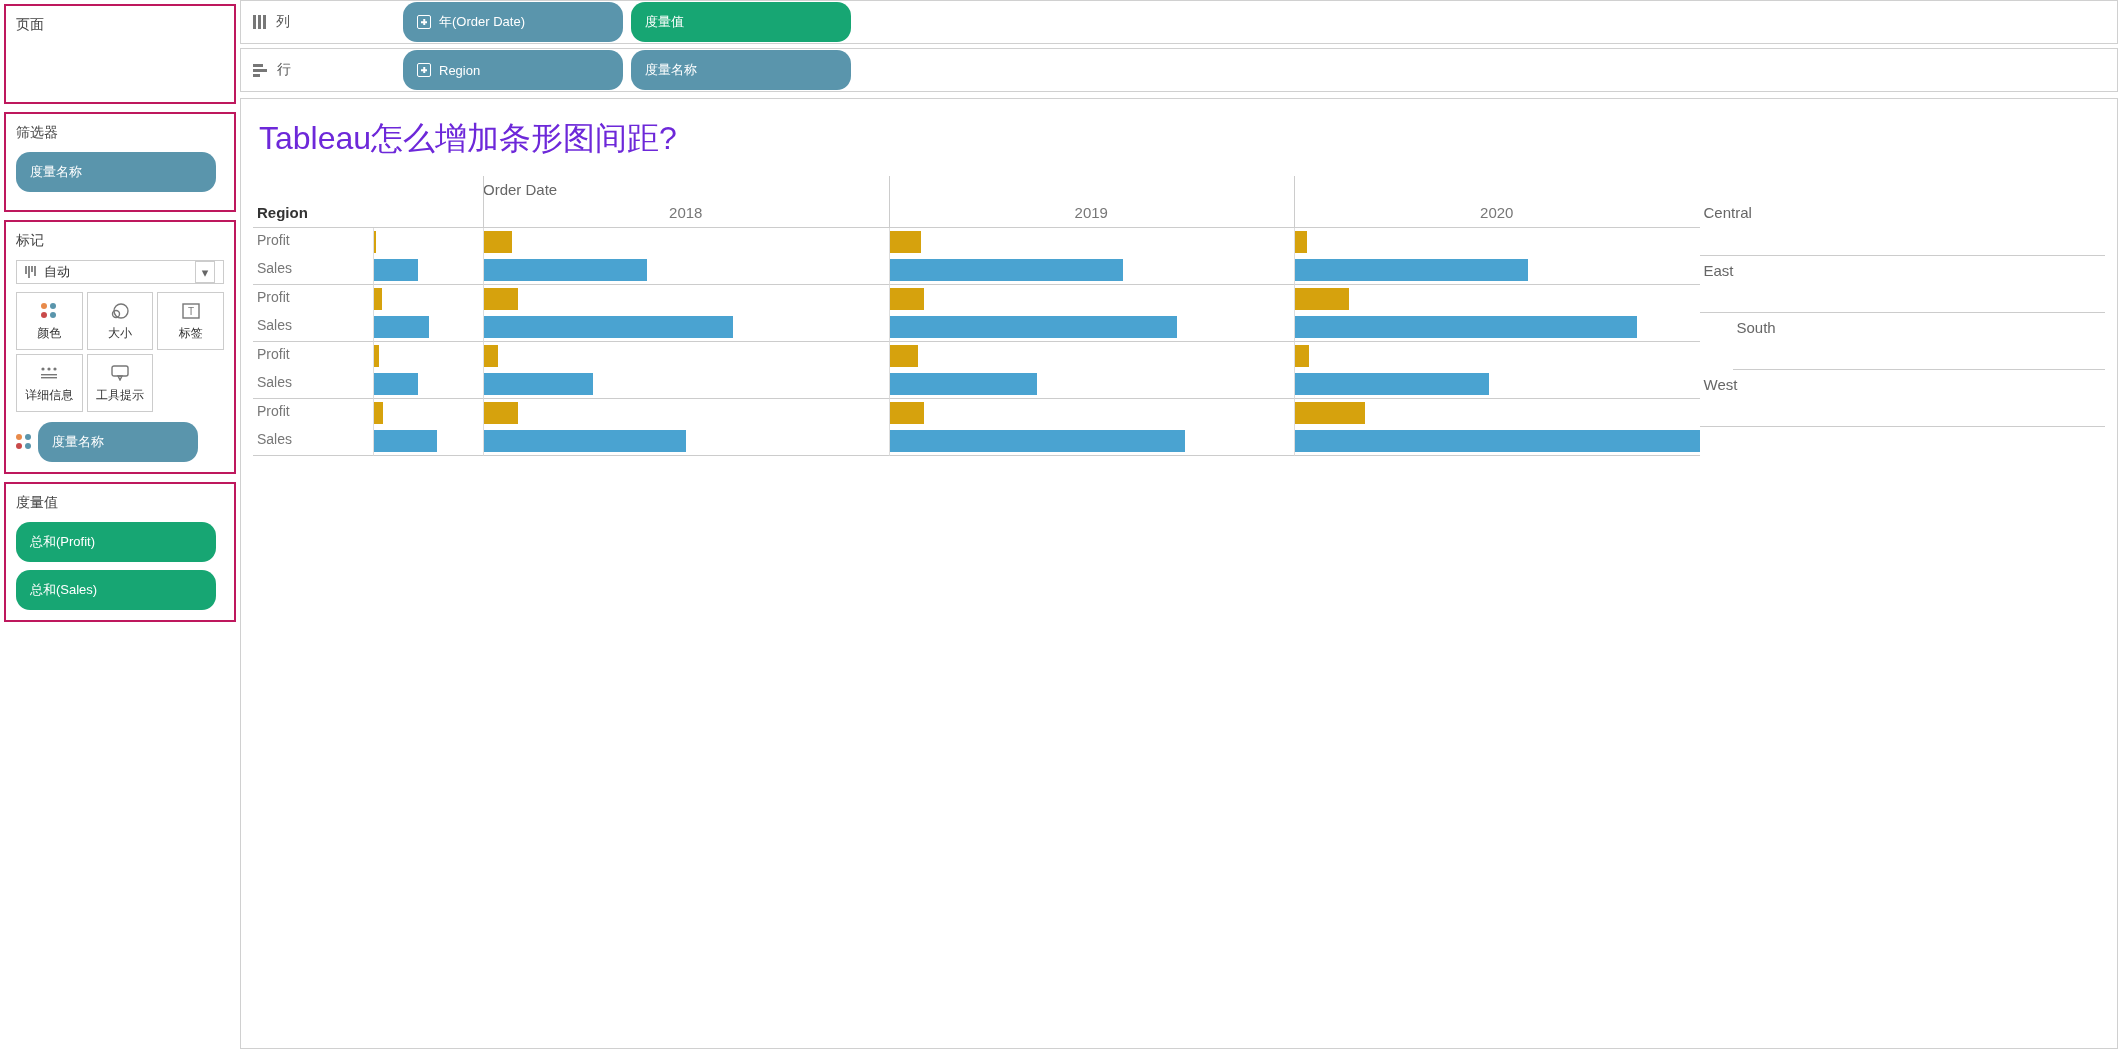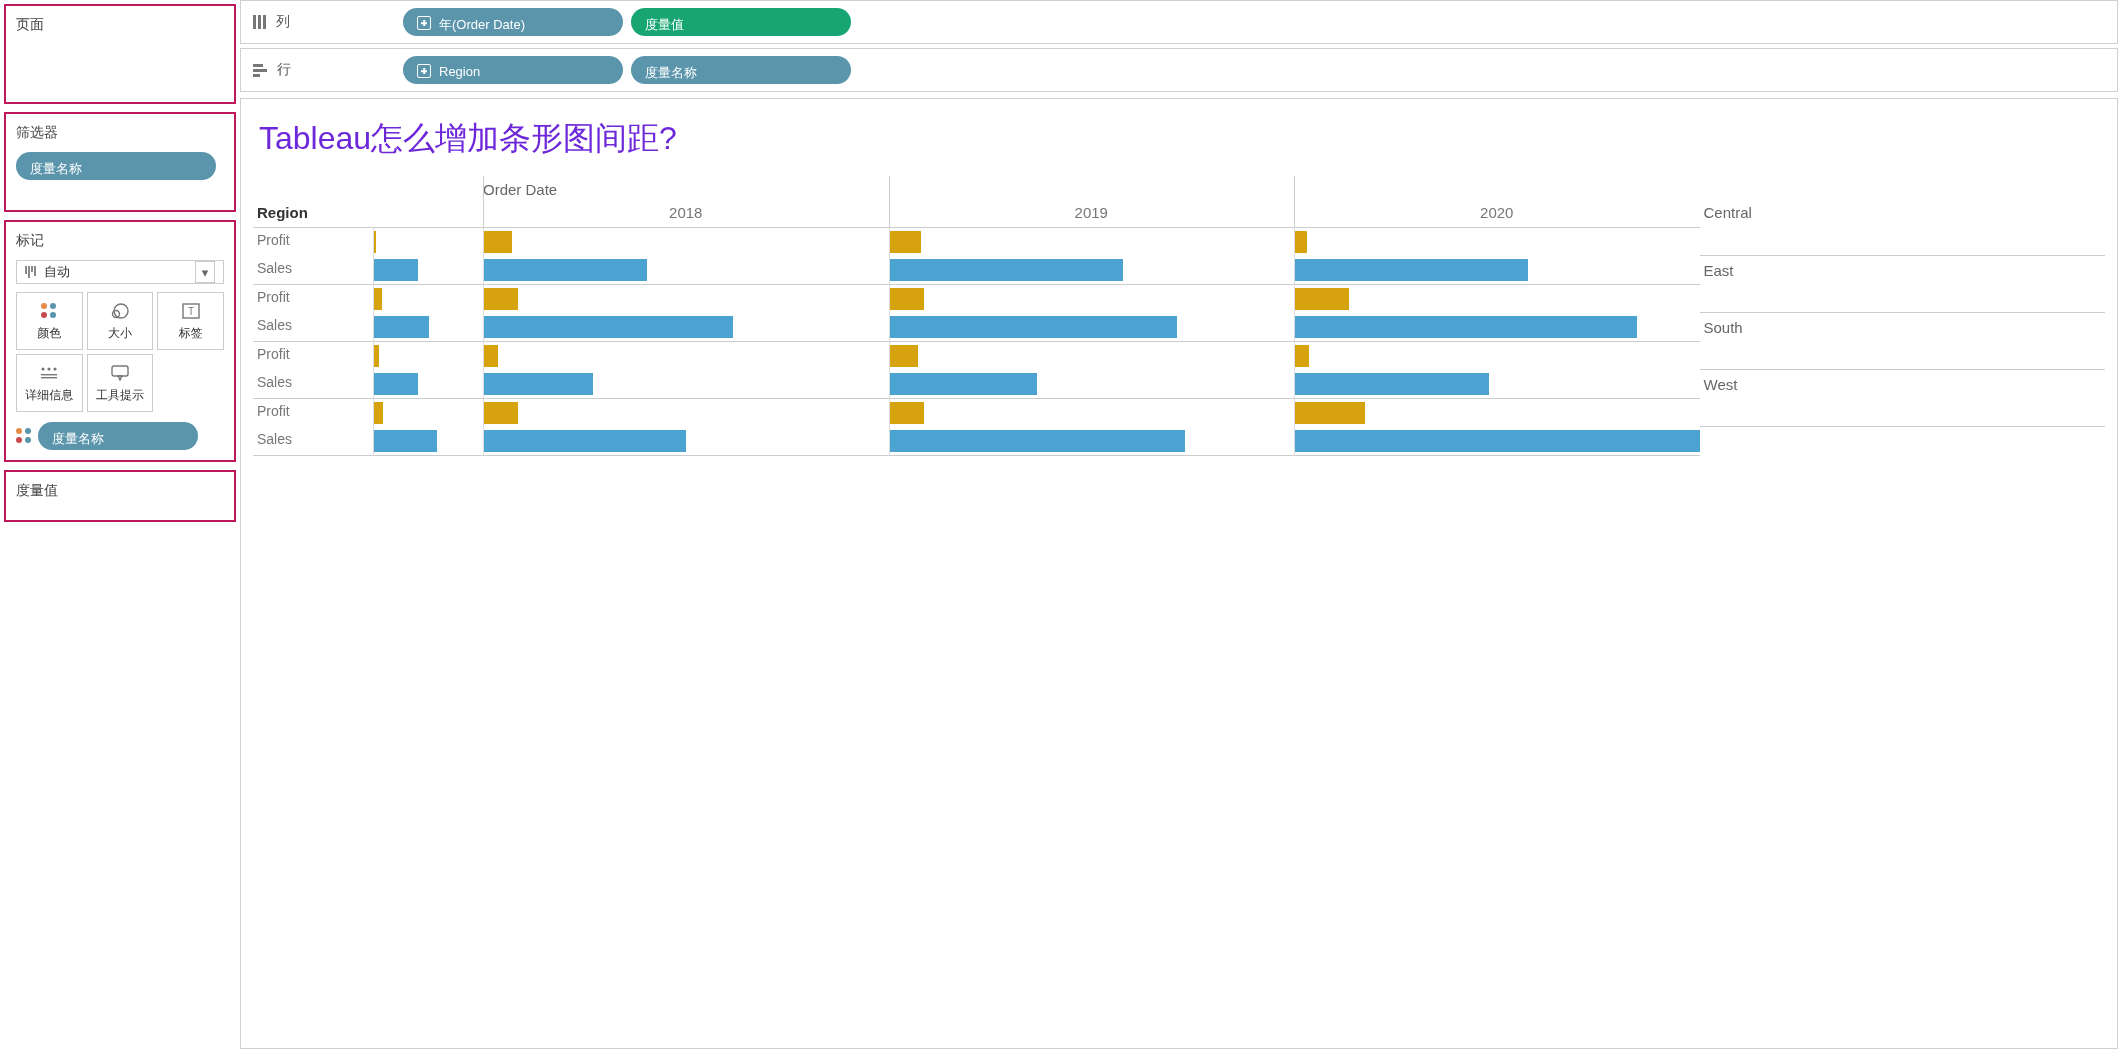--- a/index.html
+++ b/index.html
@@ -1,21 +1,21 @@
 <!DOCTYPE html>
 <html><head>
 <meta charset="utf-8">
 <style>
 * { box-sizing: border-box; margin: 0; padding: 0; }
 body { font-family: -apple-system, "Segoe UI", Arial, sans-serif; font-size: 13px; color: #333; background: #fff; }
 .app { display: flex; width: 2118px; height: 1049px; }
 .sidebar { width: 240px; display: flex; flex-direction: column; gap: 8px; padding: 4px; }
 .card { border: 2px solid #be185d; background: #fff; padding: 10px; }
 .card-title { font-size: 14px; color: #444; margin-bottom: 10px; }
-.pill { display: inline-flex; align-items: flex-start; border-radius: 14px; padding: 8px 14px; font-size: 13px; color: #fff; cursor: pointer; height: 28px; }
+.pill { display: inline-flex; align-items: center; border-radius: 14px; padding: 8px 14px; font-size: 13px; color: #fff; cursor: pointer; height: 40px; }
 .pill.blue { background: #5a95ac; }
 .pill.green { background: #17a673; }
 .pill .plus { display:inline-block; width:14px; height:14px; border:1.5px solid #fff; border-radius:2px; margin-right:8px; position:relative; }
 .pill .plus:before, .pill .plus:after { content:''; position:absolute; background:#fff; }
 .pill .plus:before { left:3px; right:3px; top:50%; height:1.5px; transform:translateY(-50%); }
 .pill .plus:after { top:3px; bottom:3px; left:50%; width:1.5px; transform:translateX(-50%); }
 .marks-select { display:flex; align-items:center; border:1px solid #ccc; height:24px; padding:0 8px; cursor:pointer; background:#fff; }
 .marks-select .bars-icon { display:inline-flex; gap:1px; margin-right:8px; }
 .marks-select .bars-icon span { width:2px; background:#888; }
 .marks-select .bars-icon span:nth-child(1){height:8px;} .marks-select .bars-icon span:nth-child(2){height:12px;} .marks-select .bars-icon span:nth-child(3){height:6px;} .marks-select .bars-icon span:nth-child(4){height:10px;}
@@ -139,20 +139,28 @@
             <span></span>
           </div>
         <span class="pill blue" style="width:160px;">
           <span>度量名称</span>
         </span>
       </div>
     </div>
 
     <div class="card">
       <div class="card-title">度量值</div>
+      <div style="display:flex;flex-direction:column;gap:8px;">
+        <span class="pill green" style="width:200px;">
+          <span>总和(Profit)</span>
+        </span>
+        <span class="pill green" style="width:200px;">
+          <span>总和(Sales)</span>
+        </span>
+      </div>
     </div>
 
   </div>
 
   <div class="main">
 
     <div class="shelf">
       <div class="shelf-label-box">
         <span class="cols-icon">
             <span></span>
@@ -253,21 +261,21 @@
             </div>
             <div class="ch-bar-cell row-div">
               <div class="ch-bar" title="East / 2019 / Sales: 160000" style="width: 61.5385%; background: rgb(74, 163, 209);"></div>
             </div>
             <div class="ch-bar-cell row-div">
               <div class="ch-bar" title="East / 2020 / Sales: 185000" style="width: 71.1538%; background: rgb(74, 163, 209);"></div>
             </div>
             <div class="ch-bar-cell row-div">
               <div class="ch-bar" title="East / 2021 / Sales: 220000" style="width: 84.6154%; background: rgb(74, 163, 209);"></div>
             </div>
-            <div class="ch-region-cell row-div" style="grid-row: span 2;">South</div>
+            <div class="ch-region-cell row-div" style="grid-row: span 2; margin-left: 33px;">South</div>
             <div class="ch-measure-cell">Profit</div>
             <div class="ch-bar-cell">
               <div class="ch-bar" title="South / 2018 / Profit: 12000" style="width: 4.61538%; background: rgb(214, 162, 13);"></div>
             </div>
             <div class="ch-bar-cell">
               <div class="ch-bar" title="South / 2019 / Profit: 9000" style="width: 3.46154%; background: rgb(214, 162, 13);"></div>
             </div>
             <div class="ch-bar-cell">
               <div class="ch-bar" title="South / 2020 / Profit: 18000" style="width: 6.92308%; background: rgb(214, 162, 13);"></div>
             </div>

